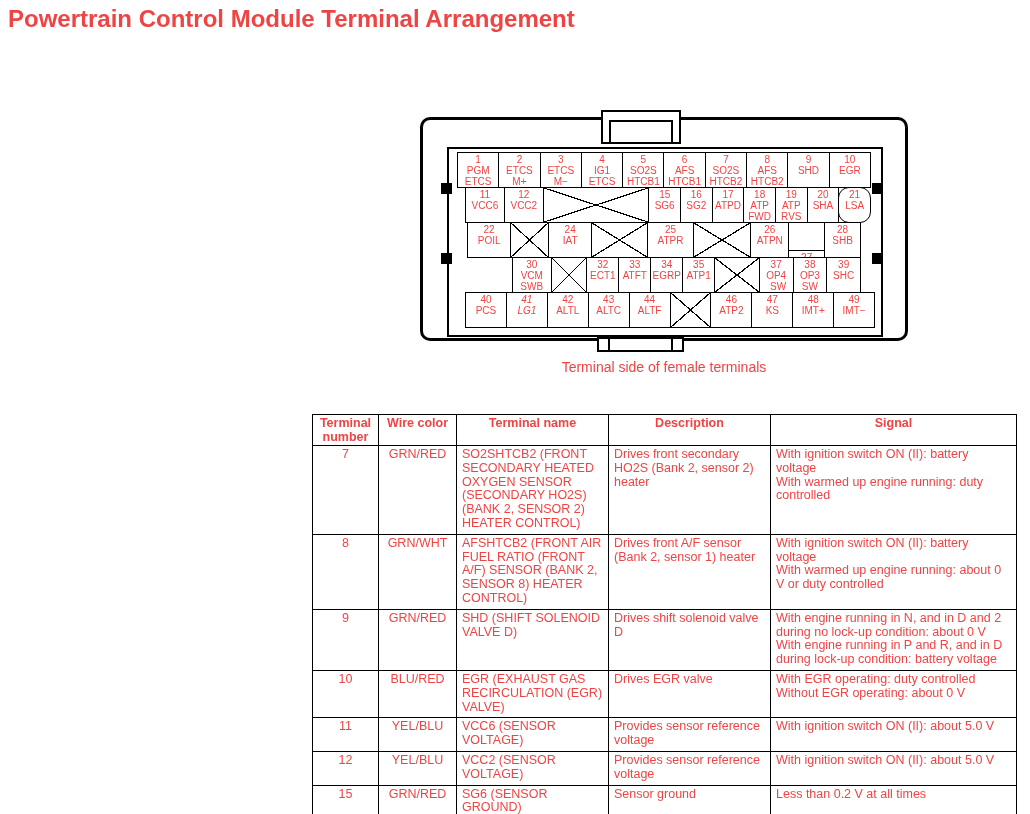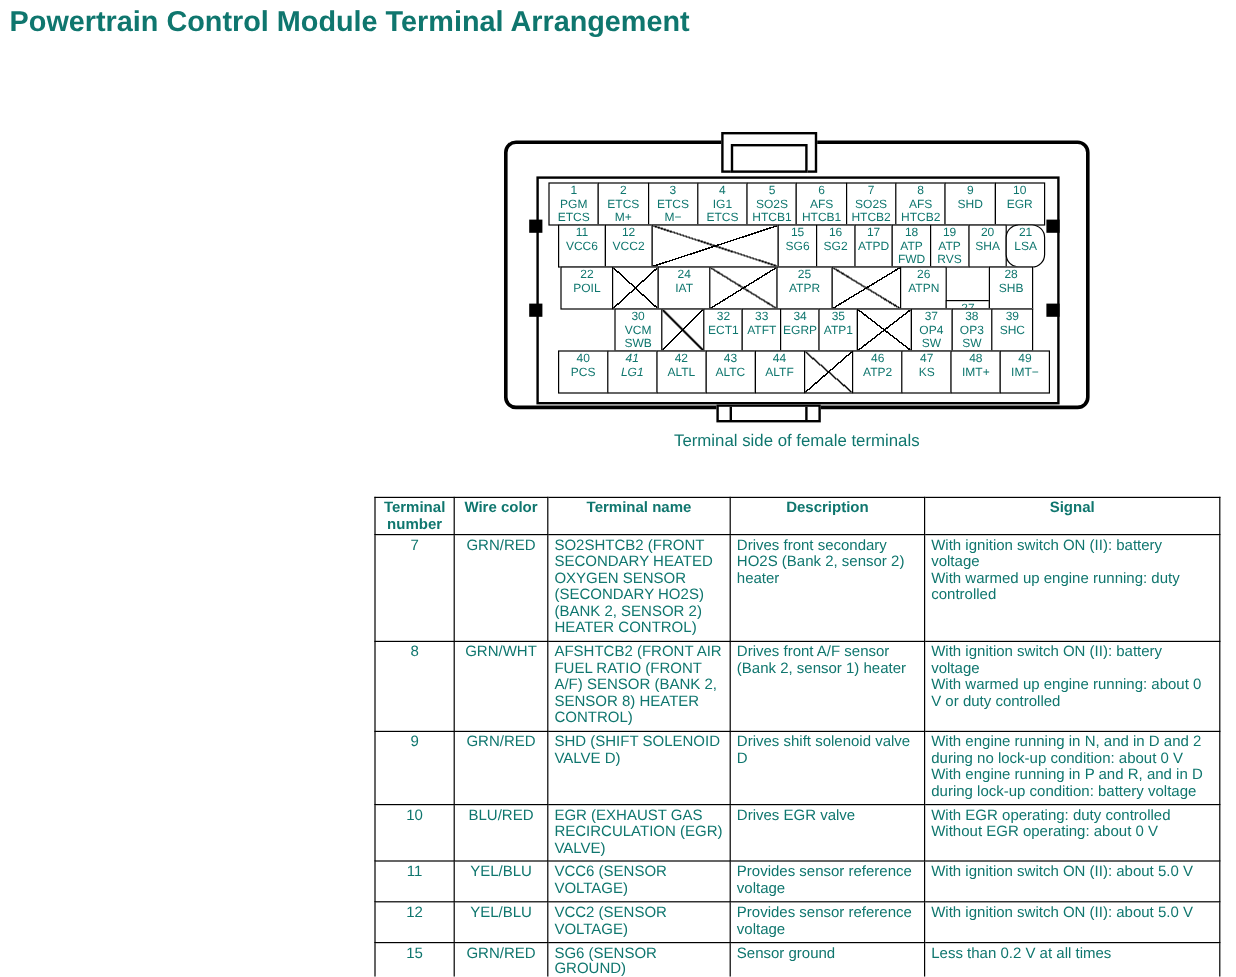--- a/index.html
+++ b/index.html
@@ -1,19 +1,19 @@
 <!DOCTYPE html>
 <html><head>
 <meta charset="utf-8">
 <style>
   * { box-sizing: border-box; margin: 0; padding: 0; }
   html, body { background: #fff; }
   .page {
     position: relative; width: 1030px; height: 814px; background: #fff;
-    font-family: "Liberation Sans", "DejaVu Sans", sans-serif; color: #0f766e;
+    font-family: "Liberation Sans", "DejaVu Sans", sans-serif; color: #ef4444;
     overflow: hidden;
   }
   .title { position: absolute; left: 8px; top: 5px; font-size: 24px; font-weight: bold; letter-spacing: 0; }
   .subtitle { position: absolute; left: 213px; top: 46px; font-size: 17px; font-weight: bold; }
   .circle-icon { display: inline-block; width: 12px; height: 12px; border: 1.6px solid #000; border-radius: 50%; vertical-align: -1px; margin: 0 1px; }
 
   
   .connector { position: absolute; left: 420px; top: 108px; width: 488px; height: 248px; }
   .shell { position: absolute; left: 0; top: 9px; width: 488px; height: 224px; border: 3px solid #000; border-radius: 10px; background: #fff; z-index: 1; }
   .toptab-outer { position: absolute; left: 181px; top: 2px; width: 80px; height: 34px; border: 2px solid #000; background: #fff; z-index: 2; }
@@ -243,21 +243,21 @@
             <div class="pin-name">EGRP</div>
           </div>
           <div class="pin" style="flex-grow: 0.85;">
             <div class="pin-num">35</div>
             <div class="pin-name">ATP1</div>
           </div>
           <div class="pin crossed" style="flex-grow: 1.2;">
             <div class="pin-num"></div>
             <div class="pin-name"></div>
           </div>
-          <div class="pin" style="flex-grow: 0.9;">
+          <div class="pin" style="flex-grow: 0.9; text-align: right;">
             <div class="pin-num">37</div>
             <div class="pin-name">OP4
 SW</div>
           </div>
           <div class="pin" style="flex-grow: 0.9;">
             <div class="pin-num">38</div>
             <div class="pin-name">OP3
 SW</div>
           </div>
           <div class="pin" style="flex-grow: 0.9;">

